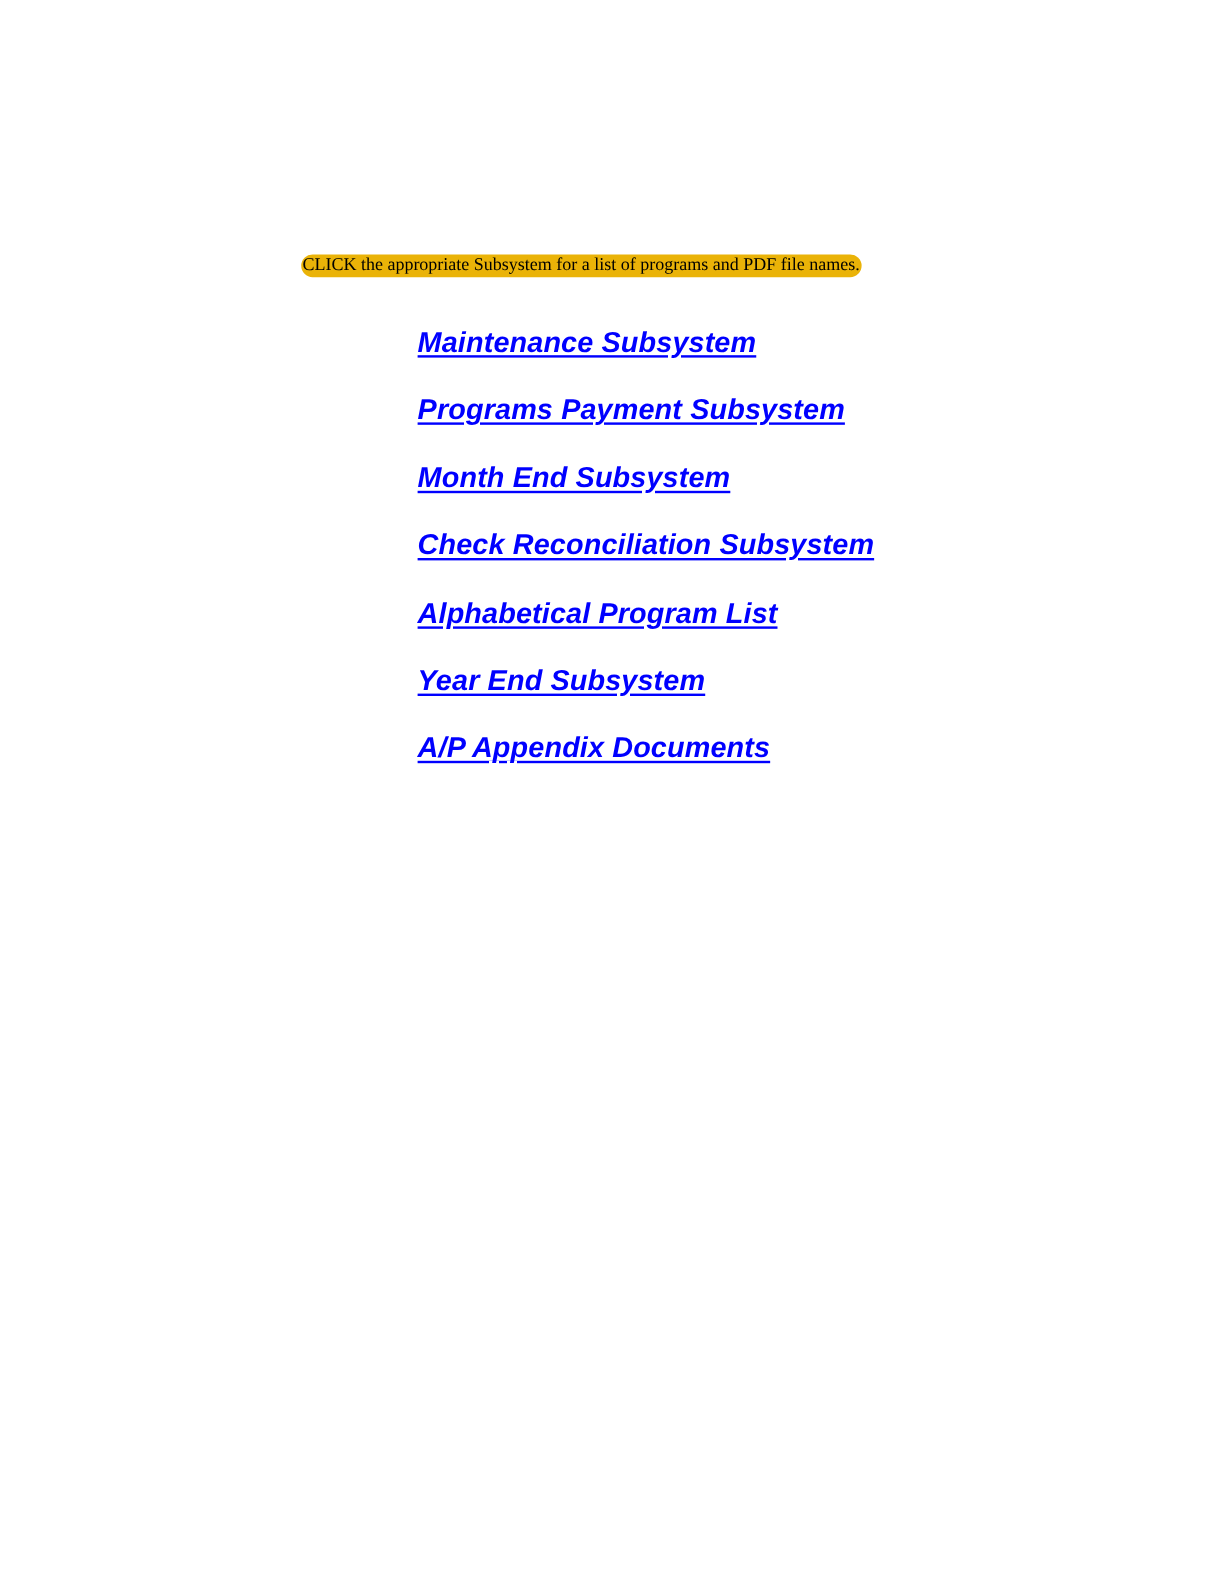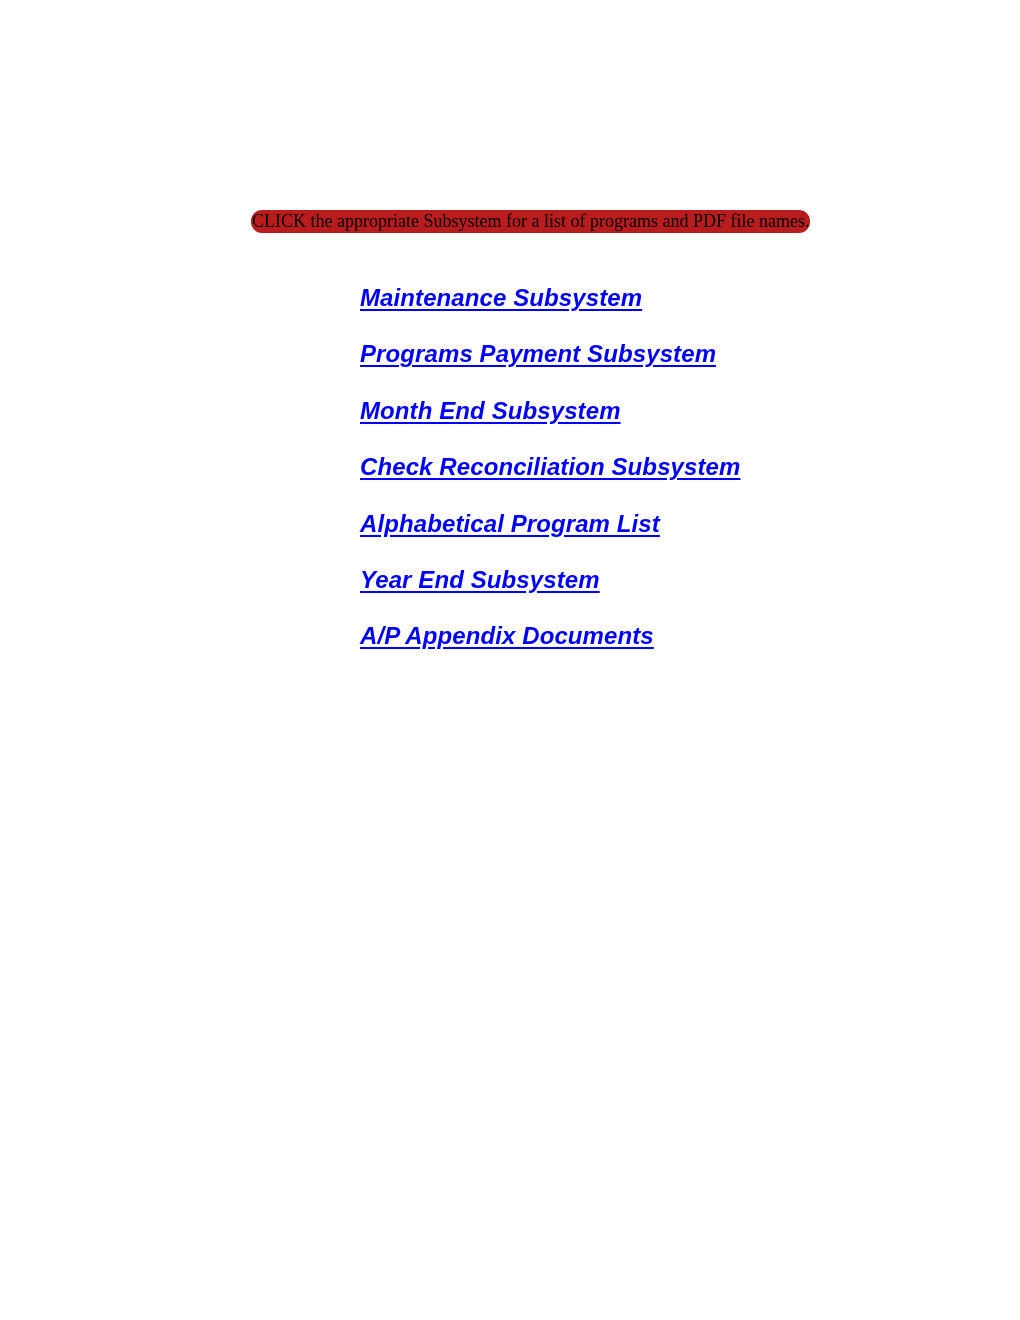--- a/index.html
+++ b/index.html
@@ -28,37 +28,37 @@
 
   
   .instruction-row {
     position: absolute;
     left: 251px;
     top: 210px;
     white-space: nowrap;
   }
   .instruction-text {
     display: inline;
-    background-color: #b91c1c;
+    background-color: #eab308;
     color: #000000;
     font-family: "Liberation Serif", "DejaVu Serif", serif;
-    font-size: 18px;
+    font-size: 15px;
     line-height: 22px;
     font-weight: normal;
     padding: 1px 1px 2px 1px;
     border-radius: 11px;
   }
 
   
   .link-list {
     position: absolute;
     left: 348px;
     top: 272px;
     width: 620px;
-    margin: 12px;
+    margin: 0;
     padding: 0;
     list-style: none;
   }
   .link-item {
     display: block;
     height: 56.4px;
     margin: 0;
     padding: 0;
     white-space: nowrap;
   }

